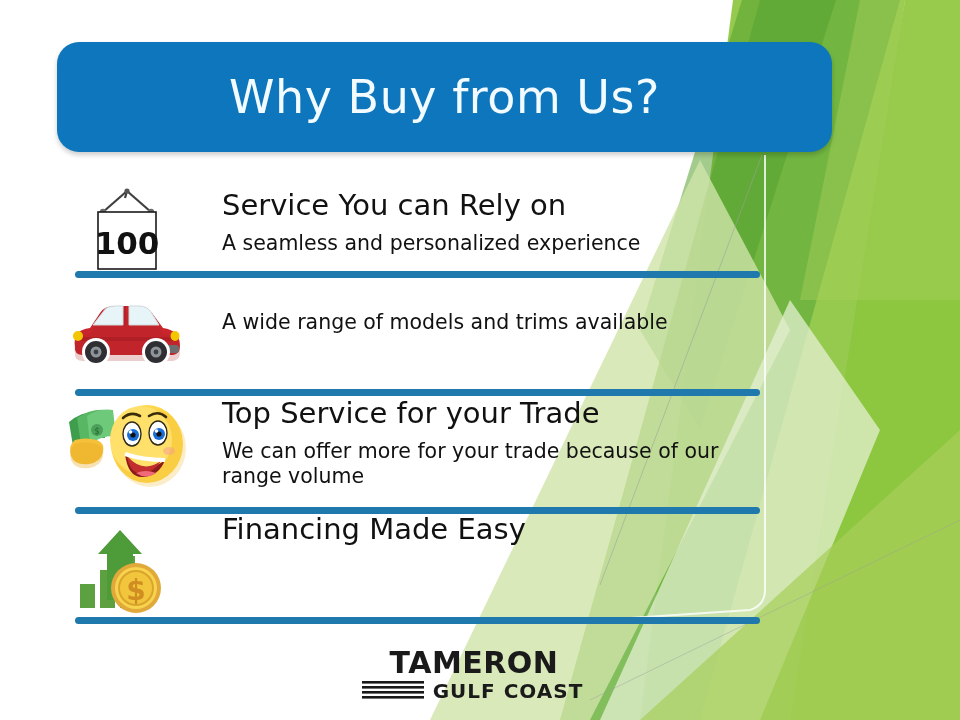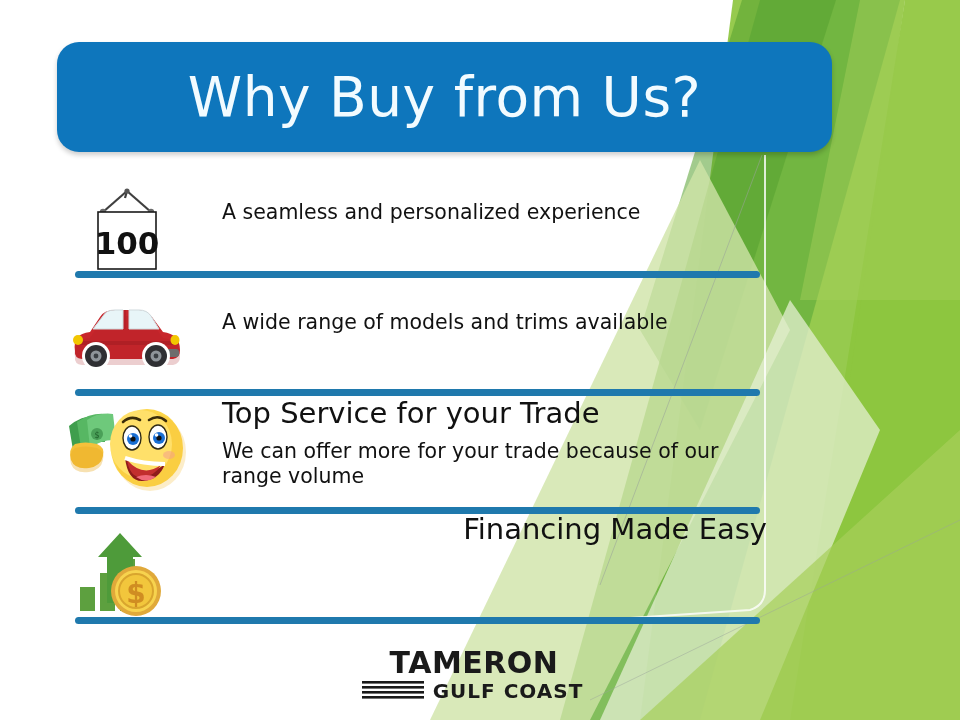--- a/index.html
+++ b/index.html
@@ -37,40 +37,39 @@
     height: 110px;
     background: #0e76bc;
     border-radius: 22px;
     box-shadow: 0 3px 5px rgba(0,0,0,0.20);
     display: flex;
     align-items: center;
     justify-content: center;
   }
   #title-banner .title-text {
     color: #f2fbff;
-    font-size: 55px;
+    font-size: 46px;
     line-height: 1;
     font-weight: 400;
     letter-spacing: 0.5px;
     white-space: nowrap;
     font-family: "DejaVu Sans", "Liberation Sans", sans-serif;
   }
 
   
   .row {
     position: absolute;
     left: 57px;
     width: 712px;
   }
   .row .icon-slot {
     position: absolute;
     left: 0px;
     width: 140px;
     display: flex;
-    align-items: center;
     justify-content: center;
   }
   .row .text-slot {
     position: absolute;
     left: 165px;
     width: 545px;
   }
   .row .heading {
     font-size: 29px;
     line-height: 1.06;
@@ -149,20 +148,21 @@
         <path d="M46 5 L44 12" stroke="#3f3f3f" stroke-width="2.2" fill="none"></path>
         <circle cx="46" cy="5" r="2.6" fill="#555"></circle>
         <circle cx="22" cy="26" r="3.2" fill="#6b6b6b"></circle>
         <circle cx="70" cy="26" r="3.2" fill="#6b6b6b"></circle>
 
         <rect x="17" y="26" width="58" height="57" fill="#ffffff" stroke="#1a1a1a" stroke-width="1.6"></rect>
         <text x="46" y="68" text-anchor="middle" font-family="DejaVu Sans, Liberation Sans, sans-serif" font-size="31" font-weight="bold" fill="#111111">100</text>
       </svg>
     </div>
     <div class="text-slot" style="top:4px;">
+      <div class="heading">Service You can Rely on</div>
       <div class="body">A seamless and personalized experience</div>
     </div>
   </div>
   <div class="divider" style="top:271px;"></div>
 
   <div class="row" style="top:292px;">
     <div class="icon-slot" style="top:0px; height:88px;">
       <svg class="icon-svg" width="128" height="80" viewBox="0 0 128 80" xmlns="http://www.w3.org/2000/svg">
         <g>
 
@@ -256,21 +256,21 @@
         <rect x="48" y="30" width="15" height="52" fill="#5da03f"></rect>
 
         <path d="M35 74 L35 28 L26 28 L48 4 L70 28 L61 28 L61 74 Z" fill="#4e9b3a"></path>
 
         <circle cx="64" cy="62" r="25" fill="#e0a93a"></circle>
         <circle cx="64" cy="62" r="21" fill="#f7d34e"></circle>
         <circle cx="64" cy="62" r="17" fill="#f2c63c" stroke="#d9a52e" stroke-width="2"></circle>
         <text x="64" y="74" text-anchor="middle" font-family="DejaVu Sans, Liberation Sans, sans-serif" font-size="28" font-weight="bold" fill="#d08d22">$</text>
       </svg>
     </div>
-    <div class="text-slot" style="top:0px;text-align:right;">
+    <div class="text-slot" style="top:0px;">
       <div class="heading">Financing Made Easy</div>
     </div>
   </div>
   <div class="divider" style="top:617px;"></div>
 
   <div id="logo">
     <svg width="240" height="62" viewBox="0 0 240 62" xmlns="http://www.w3.org/2000/svg">
       <text x="122" y="28" text-anchor="middle" font-family="DejaVu Sans, Liberation Sans, sans-serif" font-size="30" font-weight="bold" letter-spacing="0.5" fill="#1a1a1a">TAMERON</text>
       <g>
         <rect x="10" y="36" width="62" height="2.6" fill="#1a1a1a"></rect>

